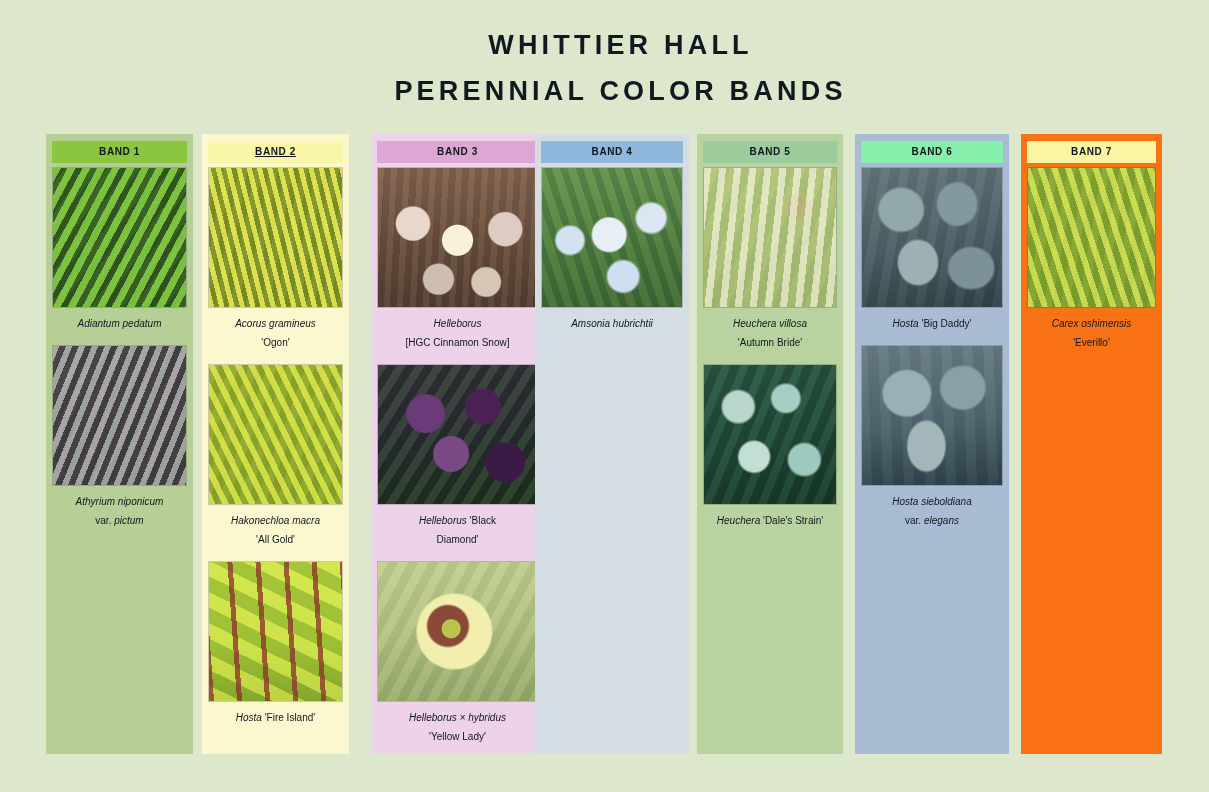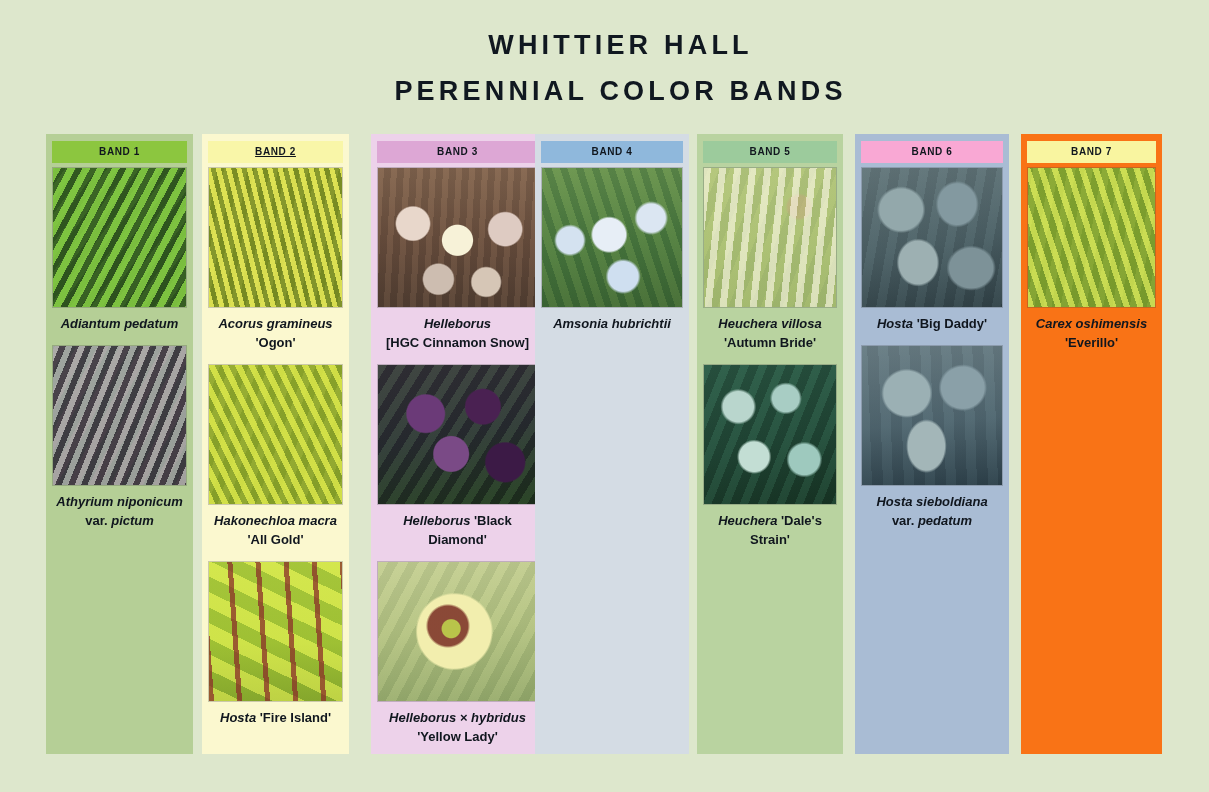--- a/index.html
+++ b/index.html
@@ -66,24 +66,24 @@
     margin: 4px 6px 0 6px;
     height: 141px;
     position: relative;
     overflow: hidden;
     border: 1px solid rgba(60,60,60,0.25);
   }
 
   .caption {
     padding: 6px 4px 8px 4px;
     text-align: center;
-    font-size: 13px;
+    font-size: 10px;
     line-height: 19px;
     color: #10161e;
-    font-weight: bold;
+    font-weight: normal;
   }
   .caption .sci { font-style: italic; }
   .caption .cv  { font-style: normal; }
 
   
   .ph { position: absolute; inset: 0; }
 
   
   .ph-fern {
     background:
@@ -317,36 +317,36 @@
       <div class="entry">
         <div class="photo">
           <div class="ph ph-dales"></div>
         </div>
         <div class="caption">
           <div><span class="sci">Heuchera </span><span class="cv">'Dale's Strain'</span></div>
         </div>
       </div>
     </div>
     <div class="band" style="left: 855px; width: 154px; background: rgb(169, 188, 212);">
-      <div class="band-header" style="background: #f9a8d4;">BAND 6</div>
+      <div class="band-header" style="background: #86efac;">BAND 6</div>
       <div class="entry">
         <div class="photo">
           <div class="ph ph-bigdaddy"></div>
         </div>
         <div class="caption">
           <div><span class="sci">Hosta </span><span class="cv">'Big Daddy'</span></div>
         </div>
       </div>
       <div class="entry">
         <div class="photo">
           <div class="ph ph-sieboldiana"></div>
         </div>
         <div class="caption">
           <div><span class="sci">Hosta sieboldiana</span></div>
-          <div><span class="cv">var. </span><span class="sci">pedatum</span></div>
+          <div><span class="cv">var. </span><span class="sci">elegans</span></div>
         </div>
       </div>
     </div>
     <div class="band" style="left: 1021px; width: 141px; background: #f97316;">
       <div class="band-header" style="background: rgb(249, 245, 160);">BAND 7</div>
       <div class="entry">
         <div class="photo">
           <div class="ph ph-everillo"></div>
         </div>
         <div class="caption">

